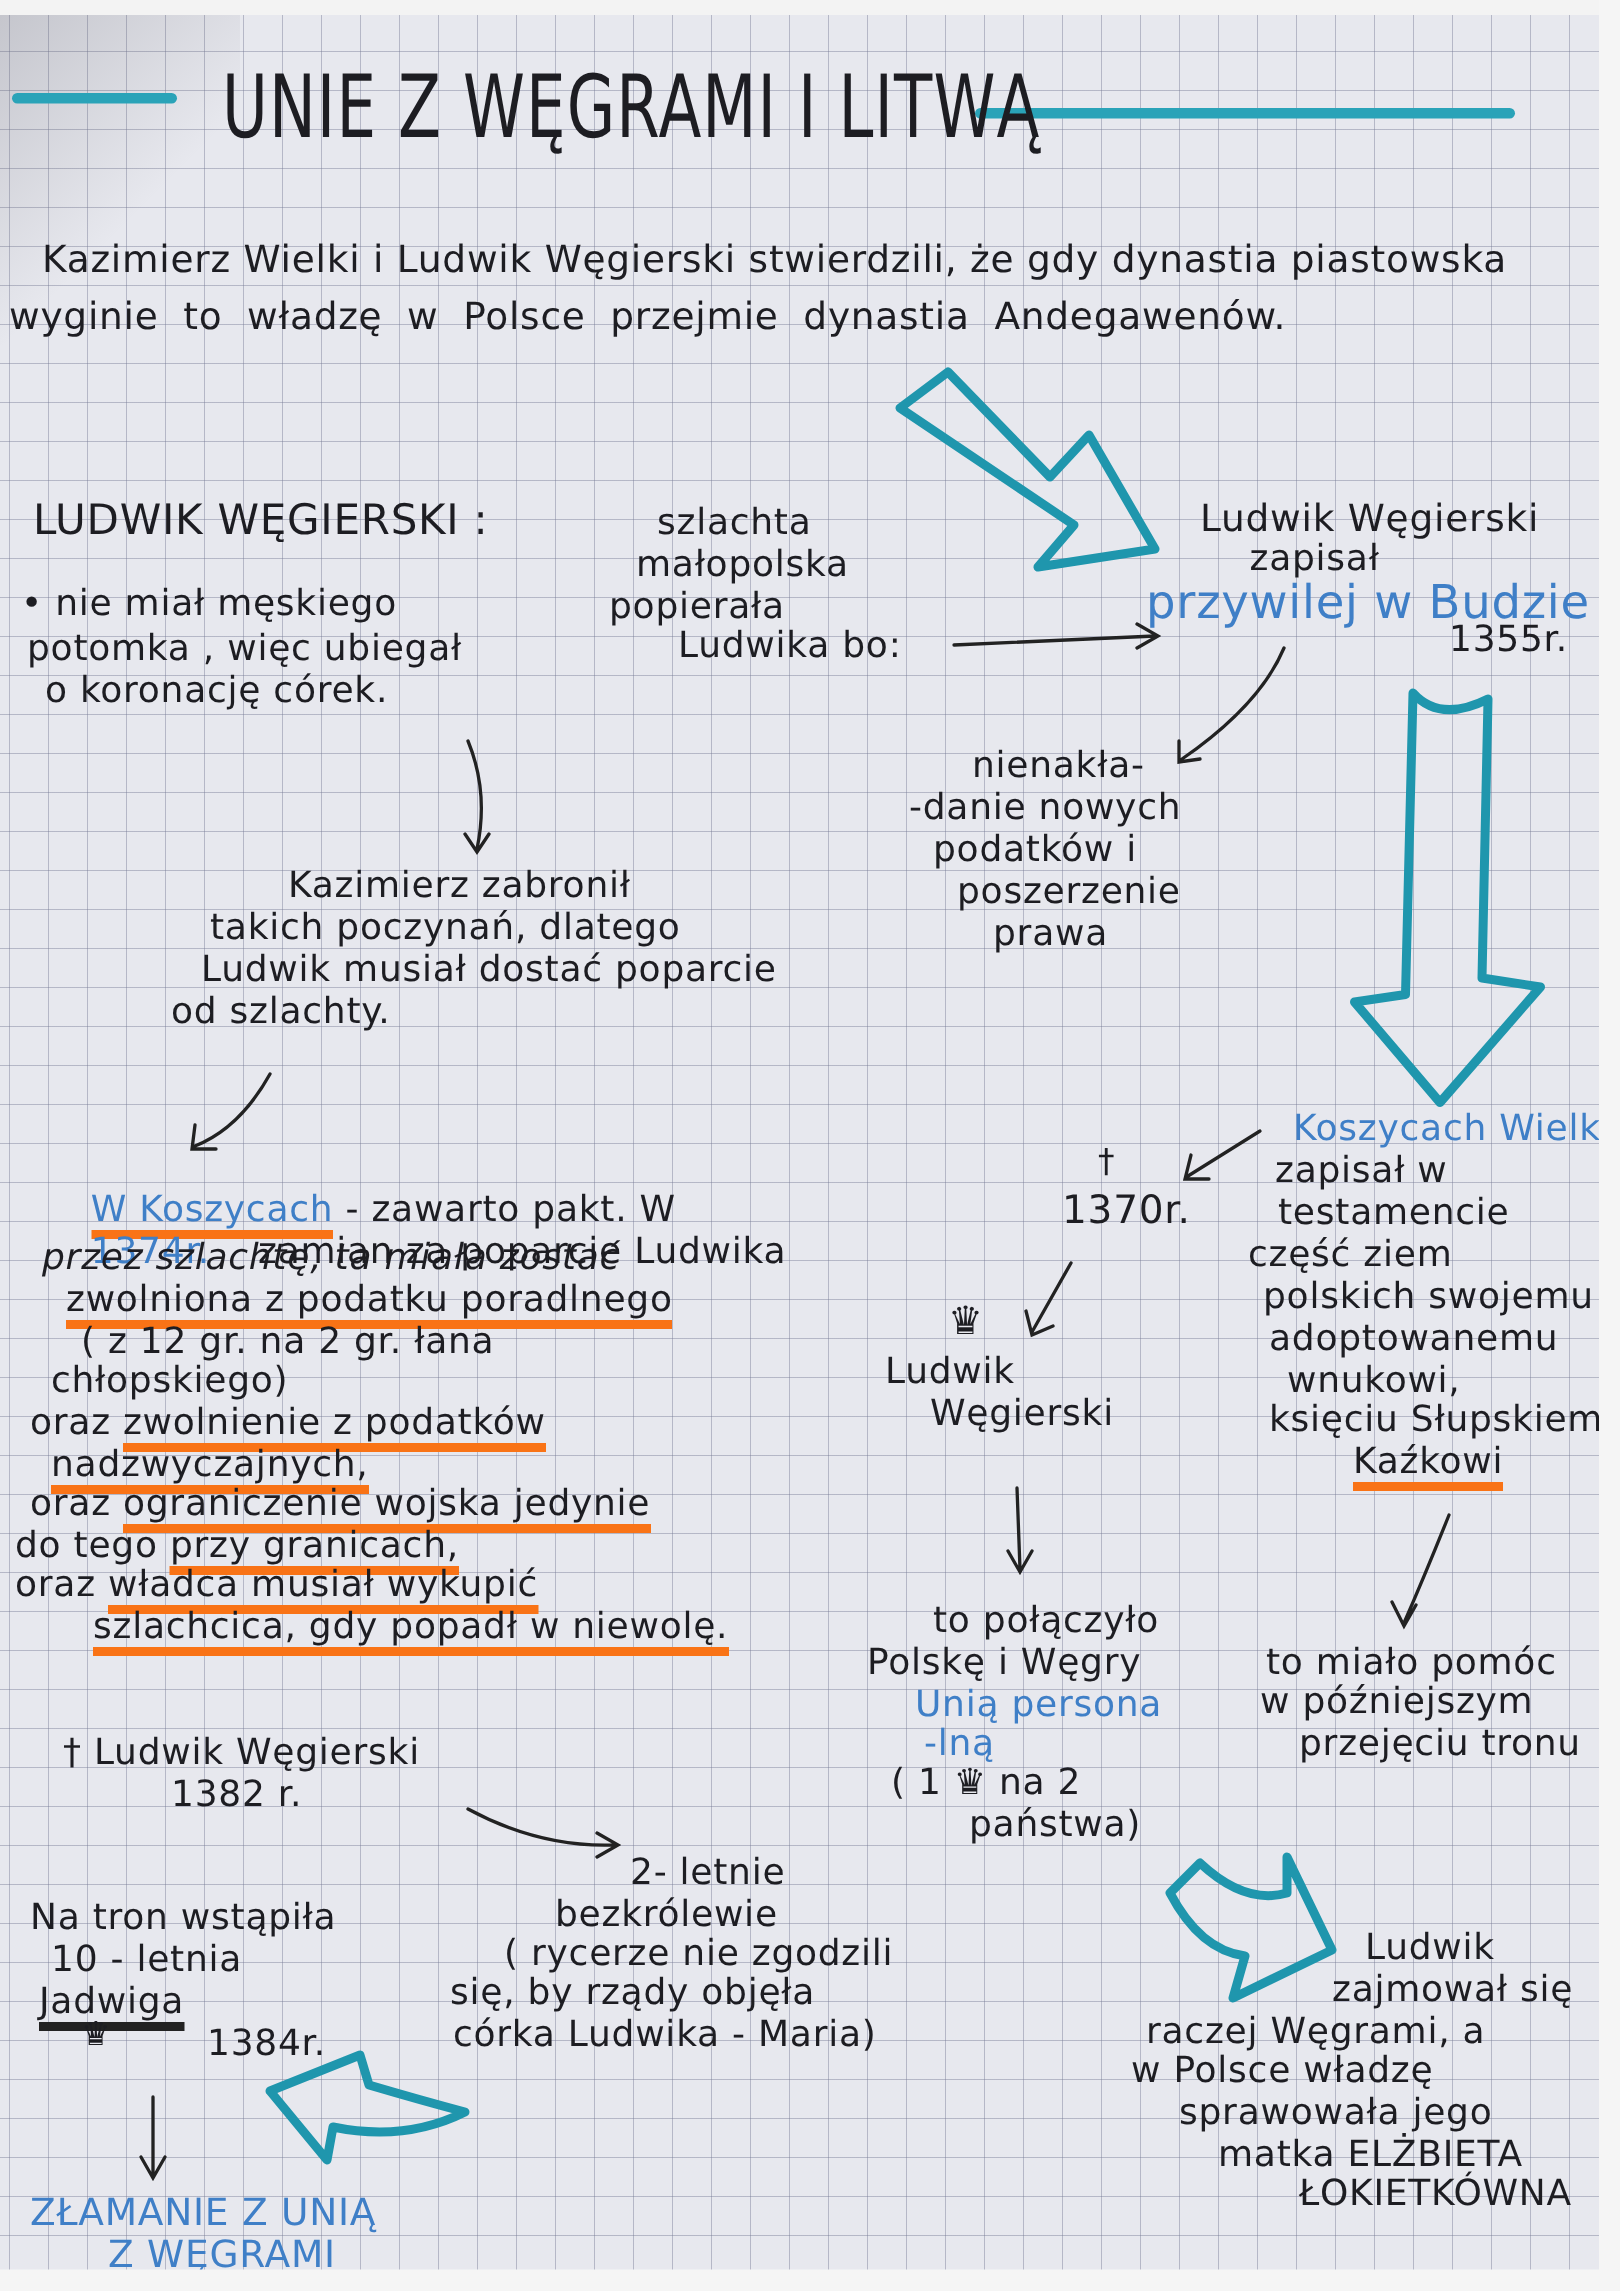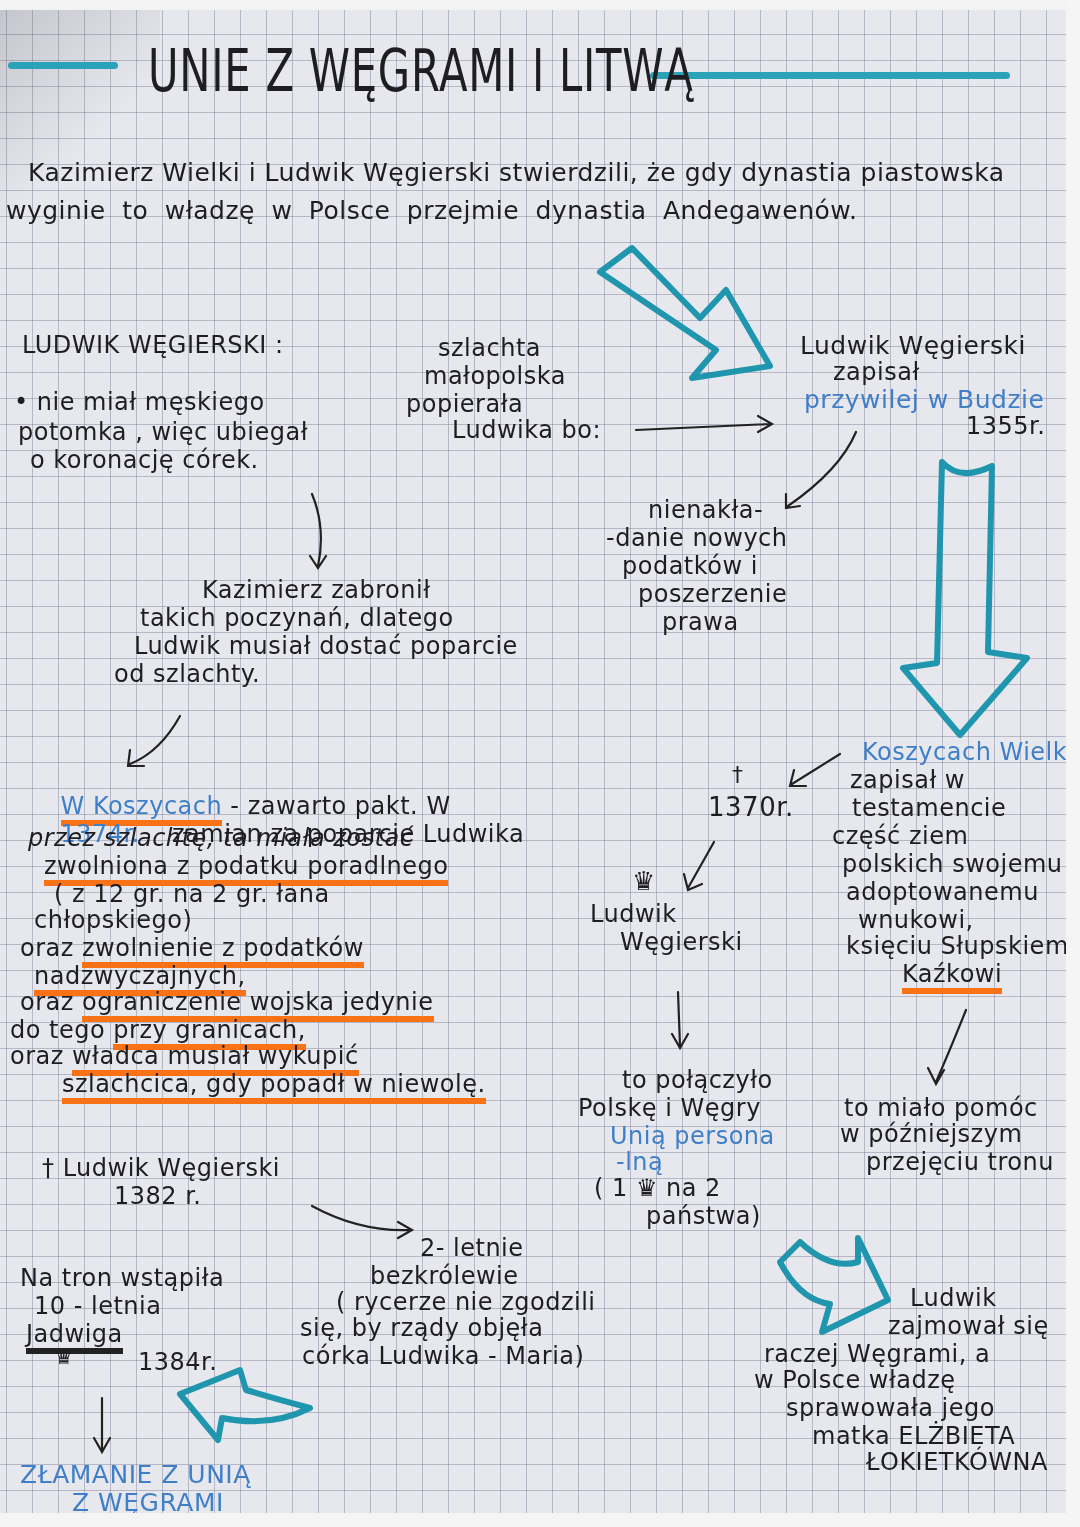--- a/index.html
+++ b/index.html
@@ -35,51 +35,51 @@
 
 <div class="shadow-corner"></div>
 
 <div class="title-bar" style="left:8px; top:62px; width:110px;"></div>
 <div class="title-bar" style="left:650px; top:72px; width:360px;"></div>
 <div class="t title" style="left:148px; top:42px;">UNIE Z WĘGRAMI I LITWĄ</div>
 
 <div class="t hw" style="left:28px; top:160px; font-size:25px;">Kazimierz Wielki i Ludwik Węgierski stwierdzili, że gdy dynastia piastowska</div>
 <div class="t hw" style="left:6px; top:198px; font-size:25px; word-spacing:8px;">wyginie to władzę w Polsce przejmie dynastia Andegawenów.</div>
 
-<div class="t hw" style="left:22px; top:333px; font-size:24px;">LUDWIK WĘGIERSKI :</div>
+<div class="t hw" style="left:22px; top:333px; font-size:28px;">LUDWIK WĘGIERSKI :</div>
 <div>
   <div class="t hw" style="left:14px; top:390px;">• nie miał męskiego</div>
   <div class="t hw" style="left:18px; top:420px;">potomka , więc ubiegał</div>
   <div class="t hw" style="left:30px; top:448px;">o koronację córek.</div>
 </div>
 
 <div>
   <div class="t hw" style="left:438px; top:336px;">szlachta</div>
   <div class="t hw" style="left:424px; top:364px;">małopolska</div>
   <div class="t hw" style="left:406px; top:392px;">popierała</div>
   <div class="t hw" style="left:452px; top:418px;">Ludwika bo:</div>
 </div>
 
 <div>
   <div class="t hw" style="left:800px; top:333px; font-size:25px;">Ludwik Węgierski</div>
   <div class="t hw" style="left:796px; top:360px;margin-left:37px;">zapisał</div>
-  <div class="t hw blue" style="left:804px; top:387px; font-size:25px;">przywilej w Budzie</div>
+  <div class="t hw blue" style="left:764px; top:387px; font-size:31px;">przywilej w Budzie</div>
   <div class="t hw" style="left:966px; top:414px;">1355r.</div>
 </div>
 
 <div>
   <div class="t hw" style="left:648px; top:498px;">nienakła-</div>
   <div class="t hw" style="left:606px; top:526px;">-danie nowych</div>
   <div class="t hw" style="left:622px; top:554px;">podatków i</div>
   <div class="t hw" style="left:638px; top:582px;">poszerzenie</div>
   <div class="t hw" style="left:662px; top:610px;">prawa</div>
 </div>
 
 <div>
-  <div class="t hw" style="left:202px; top:578px;">Kazimierz zabronił</div>
+  <div class="t hw" style="left:192px; top:578px;">Kazimierz zabronił</div>
   <div class="t hw" style="left:140px; top:606px;">takich poczynań, dlatego</div>
   <div class="t hw" style="left:134px; top:634px;">Ludwik musiał dostać poparcie</div>
   <div class="t hw" style="left:114px; top:662px;">od szlachty.</div>
 </div>
 
 <div>
   <div class="t hw" style="left:28px; top:770px;">
     <span class="blue ul">W Koszycach</span><span> - zawarto pakt. W</span>
   </div>
   <div class="t hw" style="left:28px; top:798px;">

